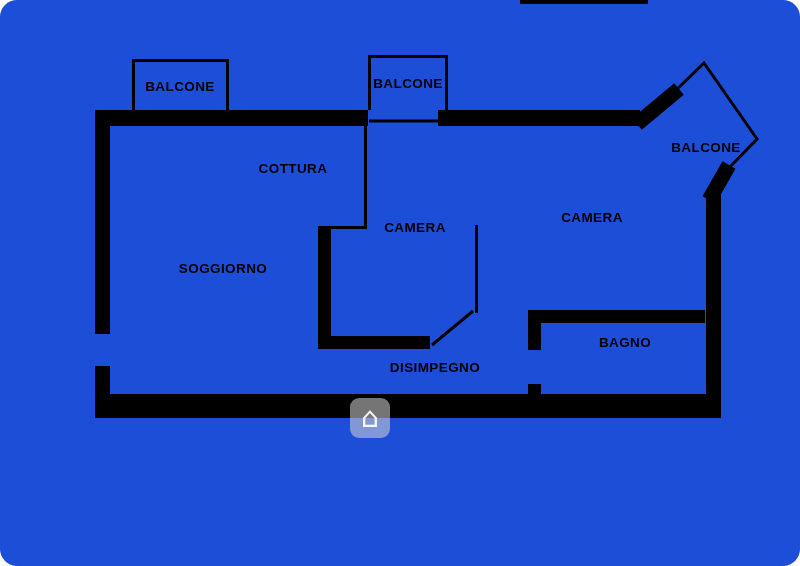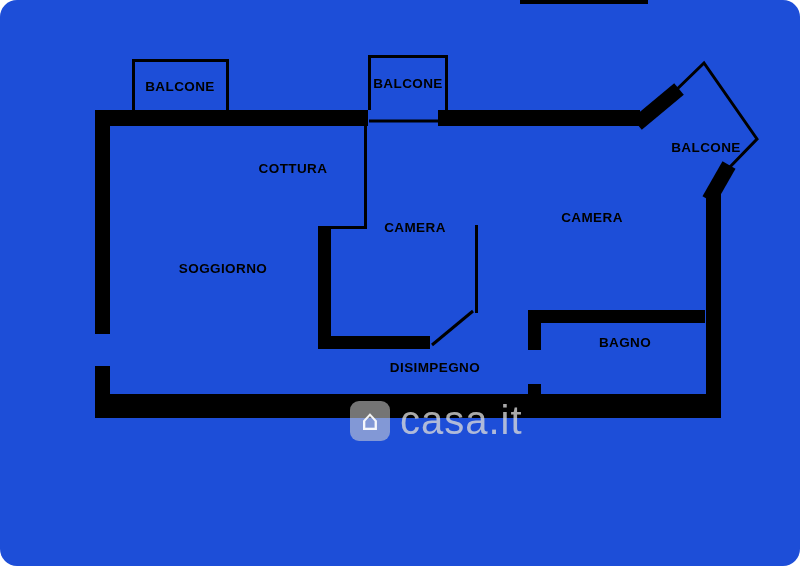--- a/index.html
+++ b/index.html
@@ -112,16 +112,15 @@
   <div class="room-label" style="left:592px; top:217px;">CAMERA</div>
 
   <div class="room-label" style="left:223px; top:268px;">SOGGIORNO</div>
 
   <div class="room-label" style="left:435px; top:367px;">DISIMPEGNO</div>
 
   <div class="room-label" style="left:625px; top:342px;">BAGNO</div>
 
   <div class="watermark">
     <span class="wm-icon">⌂</span>
-    <span class="wm-text">casa.it</span>
   </div>
 
 </div>
 
 </body></html>

